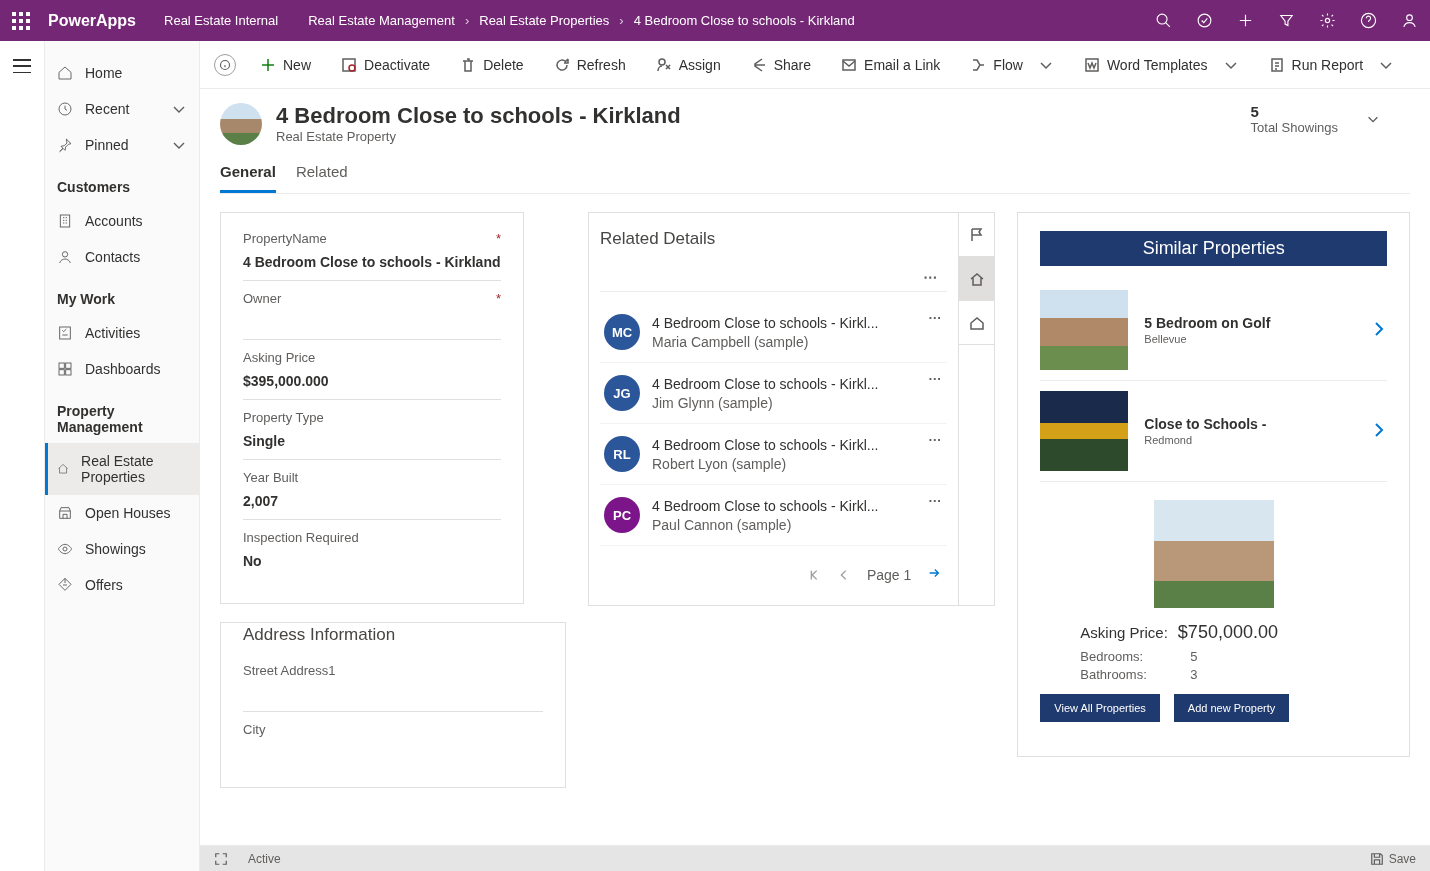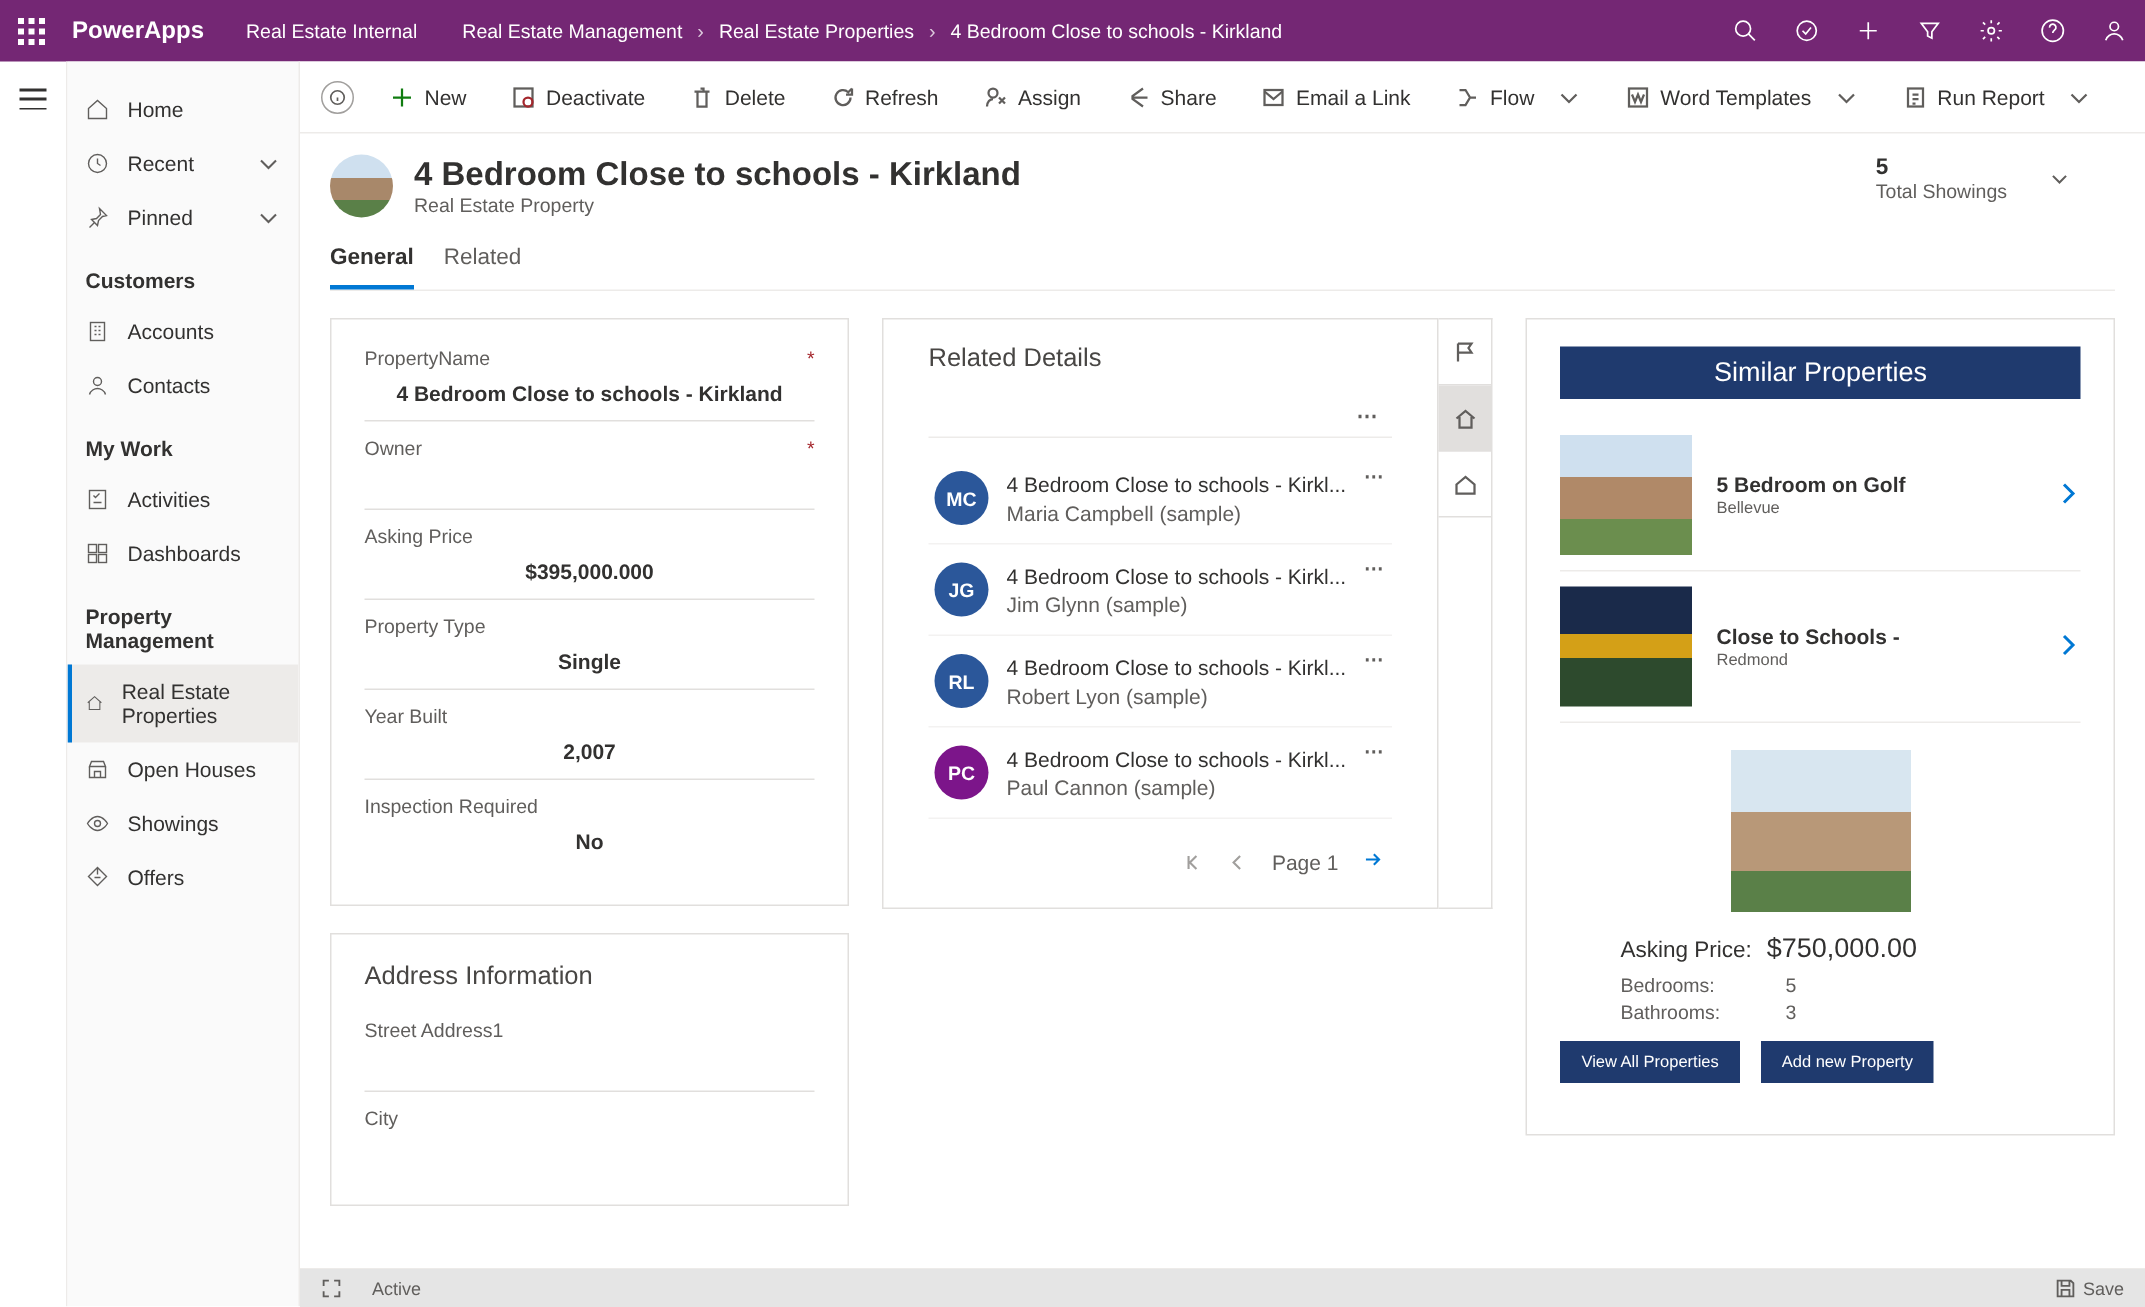--- a/index.html
+++ b/index.html
@@ -38,30 +38,30 @@
 .rec-sub { color:#605e5c; font-size:13px; }
 .rec-stats { margin-left:auto; text-align:left; padding-right:30px; display:flex; align-items:center; gap:28px; }
 .rec-stats .num { font-weight:600; font-size:15px; }
 .rec-stats .lbl { color:#605e5c; font-size:13px; }
 .rec-stats svg { width:14px; height:14px; stroke:#605e5c; fill:none; stroke-width:1.6; cursor:pointer; }
 .tabs { display:flex; gap:20px; border-bottom:1px solid #edebe9; margin-top:8px; }
 .tab { padding:8px 0 10px; cursor:pointer; color:#605e5c; font-size:15px; }
 .tab.active { color:#323130; font-weight:600; border-bottom:3px solid #0078d4; }
 .cols { display:flex; gap:22px; margin-top:18px; align-items:flex-start; }
 .card { border:1px solid #e1dfdd; background:#fff; }
-.card1 { width:346px; padding:18px 22px 24px;text-align:center; }
+.card1 { width:304px; padding:18px 22px 24px; }
 .fld-lbl { color:#605e5c; font-size:13px; margin-top:10px; display:flex; align-items:center; }
 .fld-lbl.first { margin-top:0; }
 .fld-req { color:#a4262c; margin-left:auto; font-size:13px; }
 .fld-val { font-weight:600; font-size:14px; padding:8px 0 10px; border-bottom:1px solid #e1dfdd; }
 .fld-val.empty { height:34px; }
-.card1b { width:346px; padding:18px 22px 50px; margin-top:18px; }
+.card1b { width:346px; padding:2px 22px 50px; margin-top:18px; }
 .sect-title { font-size:17px; color:#484644; margin-bottom:18px; }
 .card2-wrap { width:430px; display:flex; }
-.card2 { flex:1; border:1px solid #e1dfdd; padding:16px 30px 12px; }
+.card2 { flex:1; border:1px solid #e1dfdd; padding:16px 11px 12px; }
 .card2-title { font-size:17px; color:#484644; margin-bottom:20px; }
 .rel-menu { display:flex; justify-content:flex-end; margin-bottom:10px; padding-right:8px; border-bottom:1px solid #edebe9; padding-bottom:6px; }
 .dots { color:#605e5c; cursor:pointer; letter-spacing:2px; font-weight:bold; }
 .rel-row { display:flex; align-items:center; gap:12px; padding:12px 4px; border-bottom:1px solid #f3f2f1; position:relative; }
 .rel-row .dots { position:absolute; top:8px; right:4px; font-size:13px; }
 .avatar { width:36px; height:36px; border-radius:50%; color:#fff; display:flex; align-items:center; justify-content:center; font-size:13px; font-weight:600; flex:none; }
 .rel-txt { flex:1; min-width:0; }
 .rel-t1 { font-size:14px; color:#323130; white-space:nowrap; overflow:hidden; text-overflow:ellipsis; }
 .rel-t2 { font-size:14px; color:#605e5c; margin-top:3px; }
 .pager { display:flex; justify-content:flex-end; align-items:center; gap:16px; padding:20px 6px 10px; color:#605e5c; font-size:14px; }

